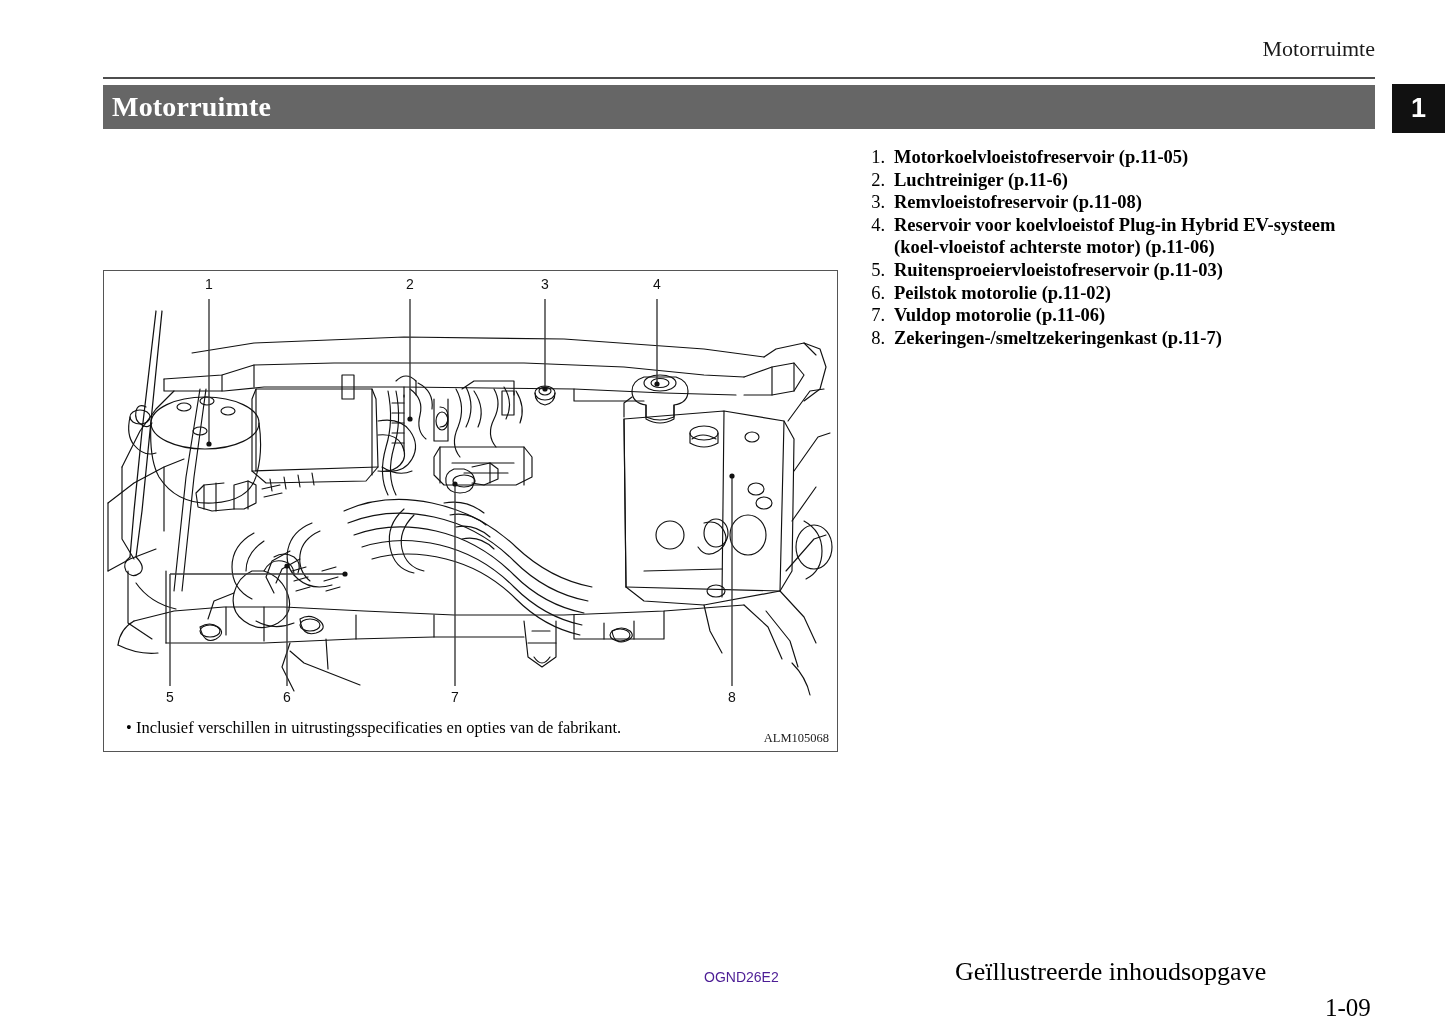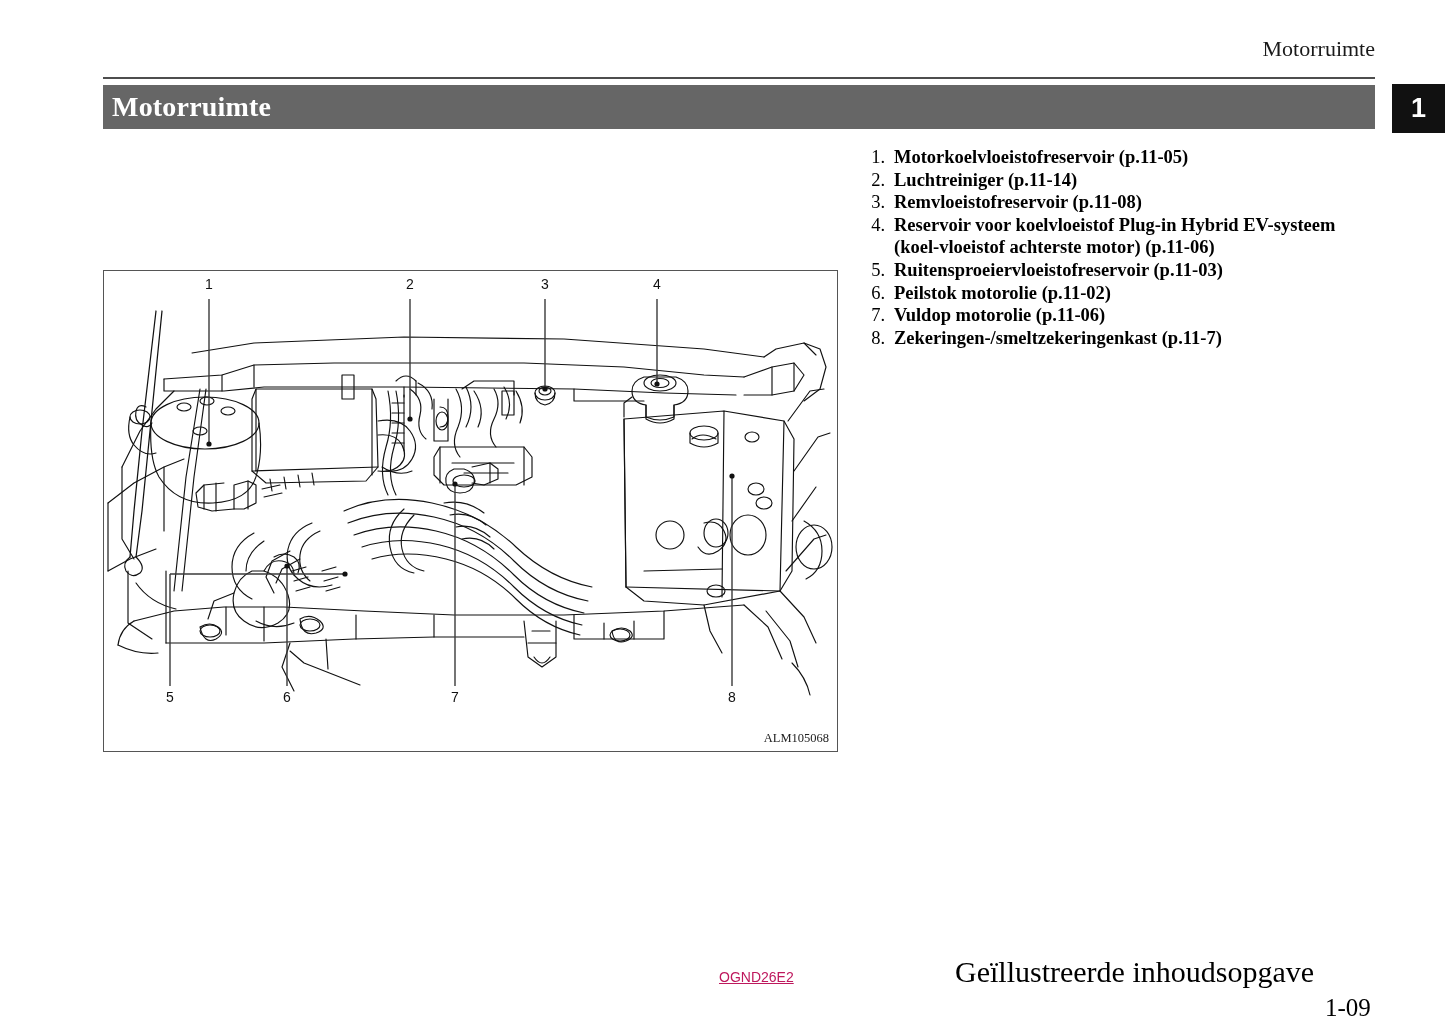--- a/index.html
+++ b/index.html
@@ -133,33 +133,32 @@
     top: 460px;
     font-family: Liberation Serif, serif;
     font-size: 12.5px;
     line-height: 15px;
     color: #222222;
   }
 
   
   #footer-code {
     position: absolute;
-    left: 719px;
+    left: 704px;
     top: 968px;
     font-family: "Liberation Sans", sans-serif;
     font-size: 14px;
     line-height: 18px;
-    color: #be185d;
-    text-decoration: underline;
+    color: #4c1d95;
   }
   #footer-title {
     position: absolute;
     left: 955px;
     top: 956px;
-    font-size: 30px;
+    font-size: 26px;
     line-height: 32px;
   }
   #footer-page {
     position: absolute;
     left: 1325px;
     top: 956px;
     font-size: 25px;
     line-height: 32px;
     margin-top: 36px;
   }
@@ -184,21 +183,21 @@
   <span>1</span>
 </div>
 
 <div id="legend">
   <div class="legend-row">
     <div class="legend-num">1.</div>
     <div class="legend-text">Motorkoelvloeistofreservoir (p.11-05)</div>
   </div>
   <div class="legend-row">
     <div class="legend-num">2.</div>
-    <div class="legend-text">Luchtreiniger (p.11-14)</div>
+    <div class="legend-text">Luchtreiniger (p.11-6)</div>
   </div>
   <div class="legend-row">
     <div class="legend-num">3.</div>
     <div class="legend-text">Remvloeistofreservoir (p.11-08)</div>
   </div>
   <div class="legend-row">
     <div class="legend-num">4.</div>
     <div class="legend-text">Reservoir voor koelvloeistof Plug-in Hybrid EV-systeem (koel-vloeistof achterste motor) (p.11-06)</div>
   </div>
   <div class="legend-row">
@@ -456,18 +455,19 @@
     <text class="cal-label" x="105" y="18" text-anchor="middle">1</text>
     <text class="cal-label" x="306" y="18" text-anchor="middle">2</text>
     <text class="cal-label" x="441" y="18" text-anchor="middle">3</text>
     <text class="cal-label" x="553" y="18" text-anchor="middle">4</text>
     <text class="cal-label" x="66" y="431" text-anchor="middle">5</text>
     <text class="cal-label" x="183" y="431" text-anchor="middle">6</text>
     <text class="cal-label" x="351" y="431" text-anchor="middle">7</text>
     <text class="cal-label" x="628" y="431" text-anchor="middle">8</text>
   </svg>
 
+  <div id="figure-note">• Inclusief verschillen in uitrustingsspecificaties en opties van de fabrikant.</div>
   <div id="figure-code">ALM105068</div>
 </div>
 
 <div id="footer-code">OGND26E2</div>
 <div id="footer-title">Geïllustreerde inhoudsopgave</div>
 <div id="footer-page">1-09</div>
 
 </body></html>

